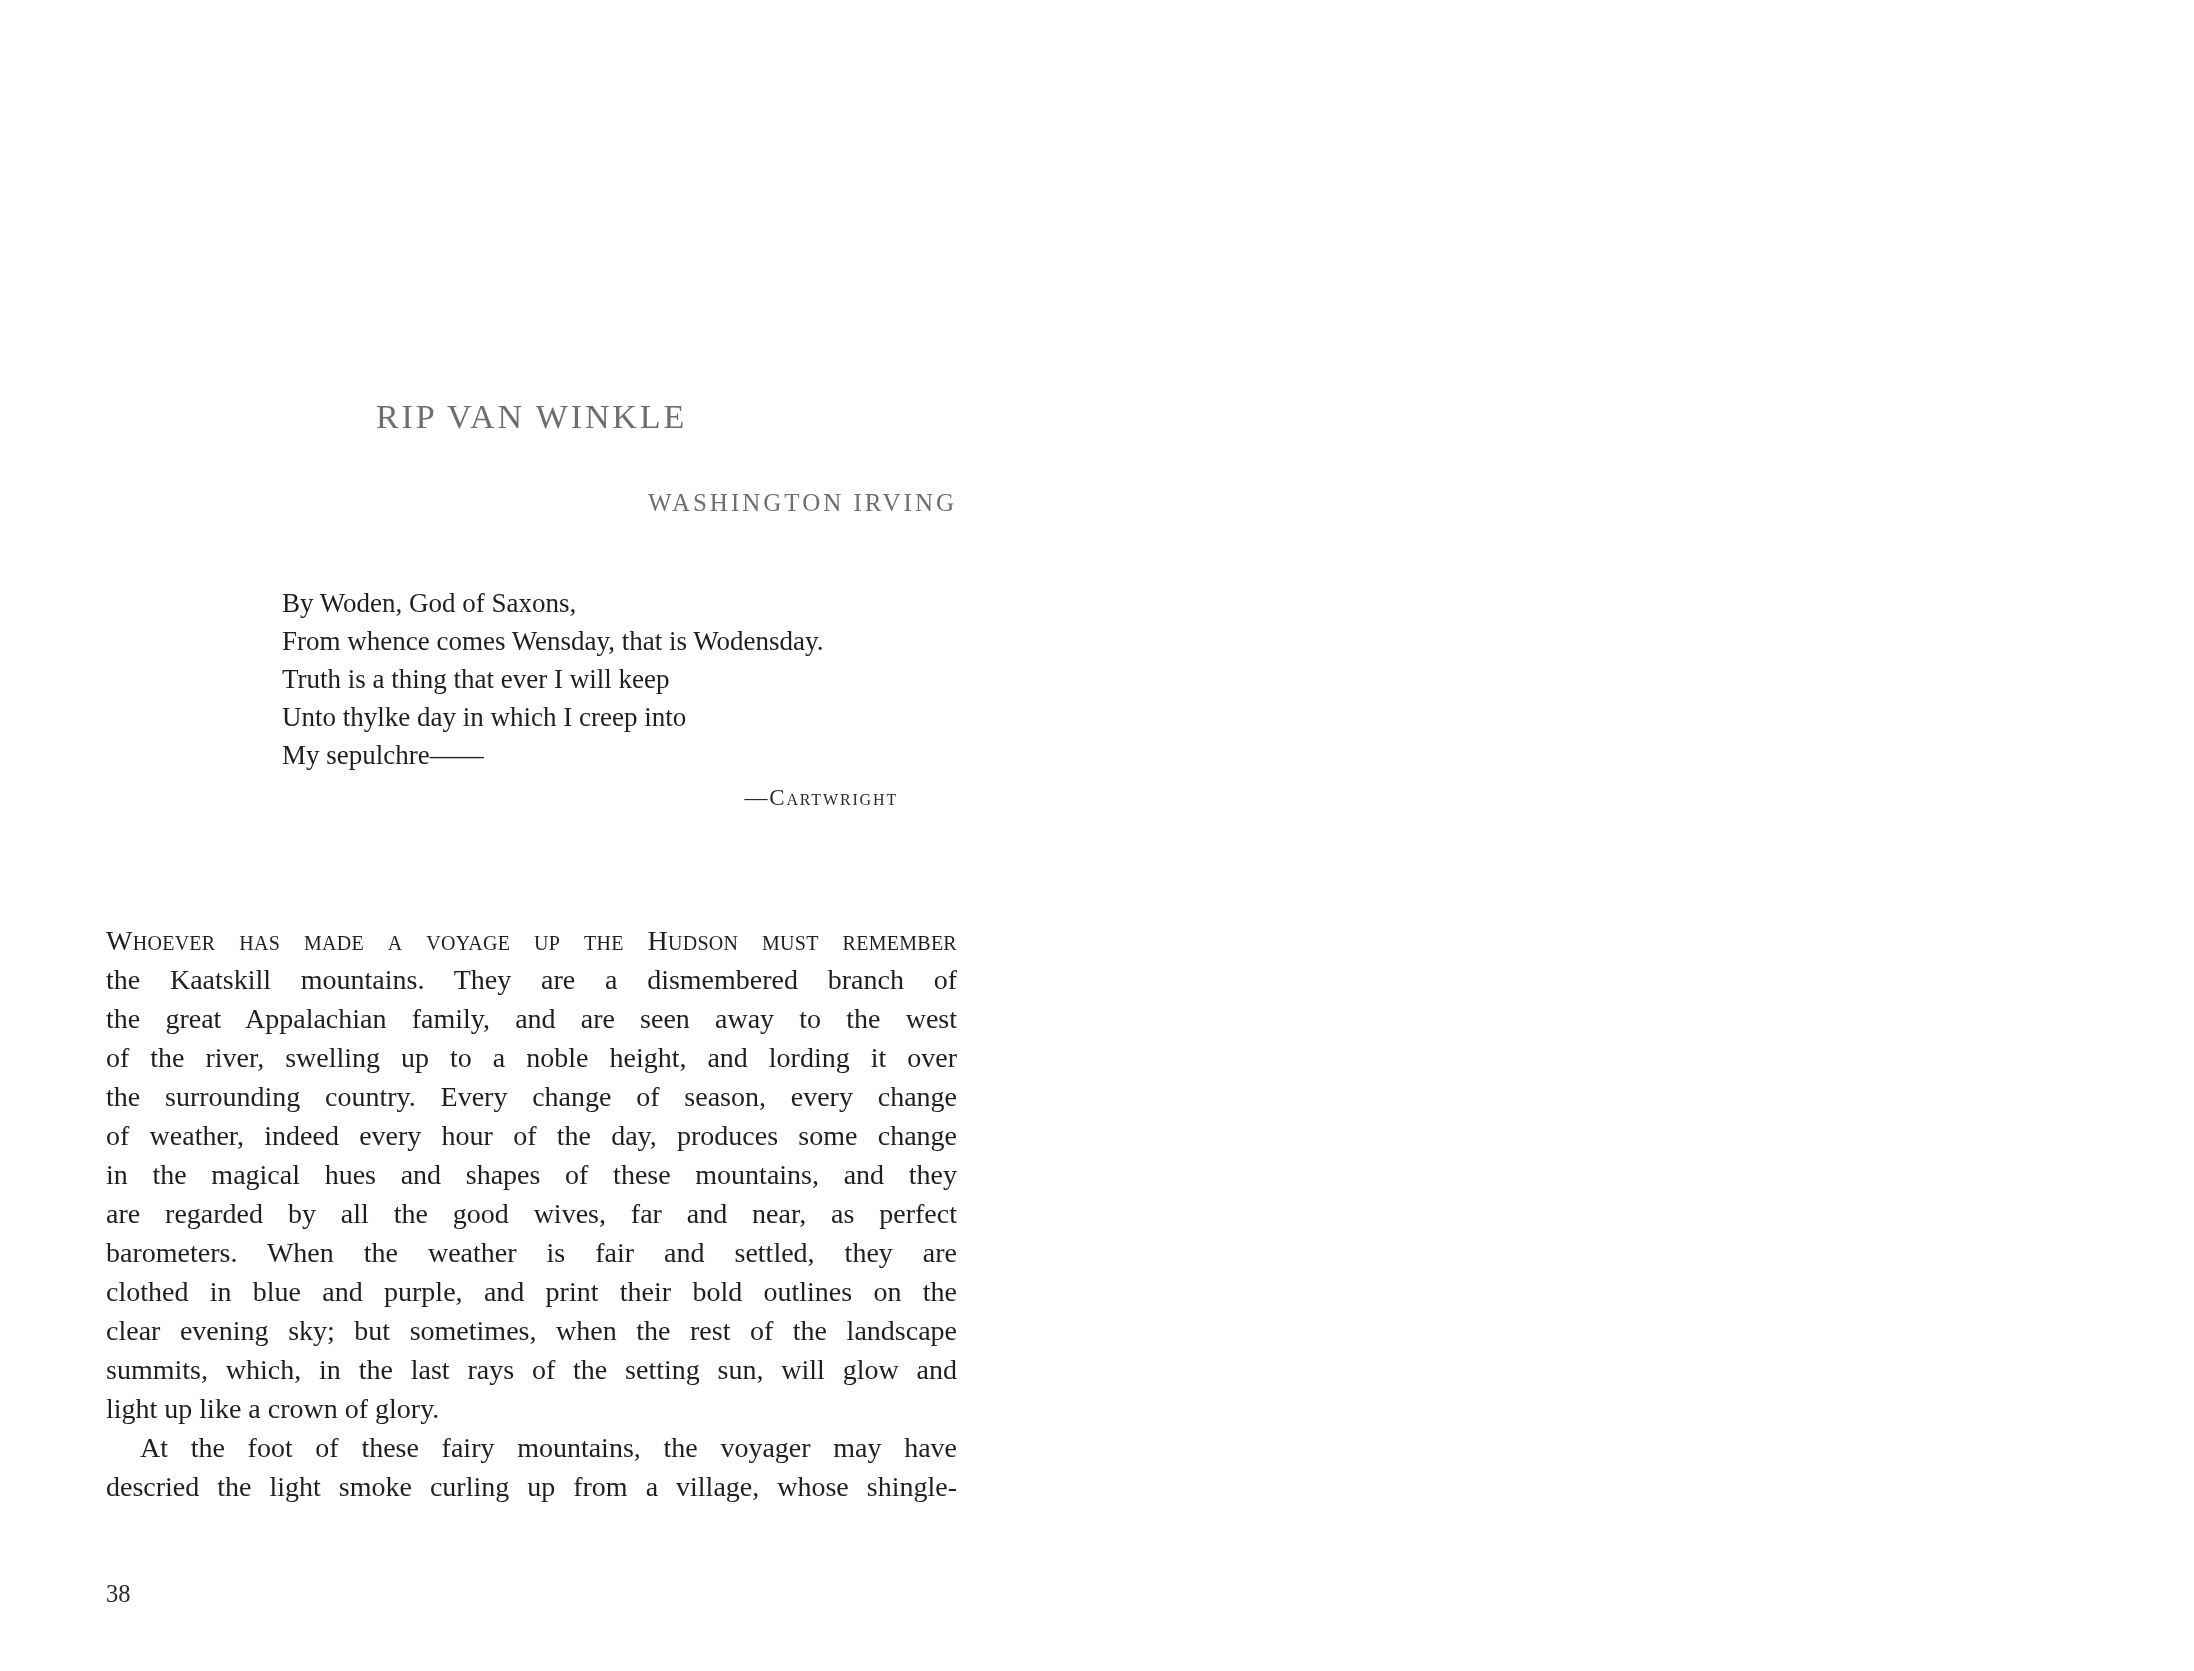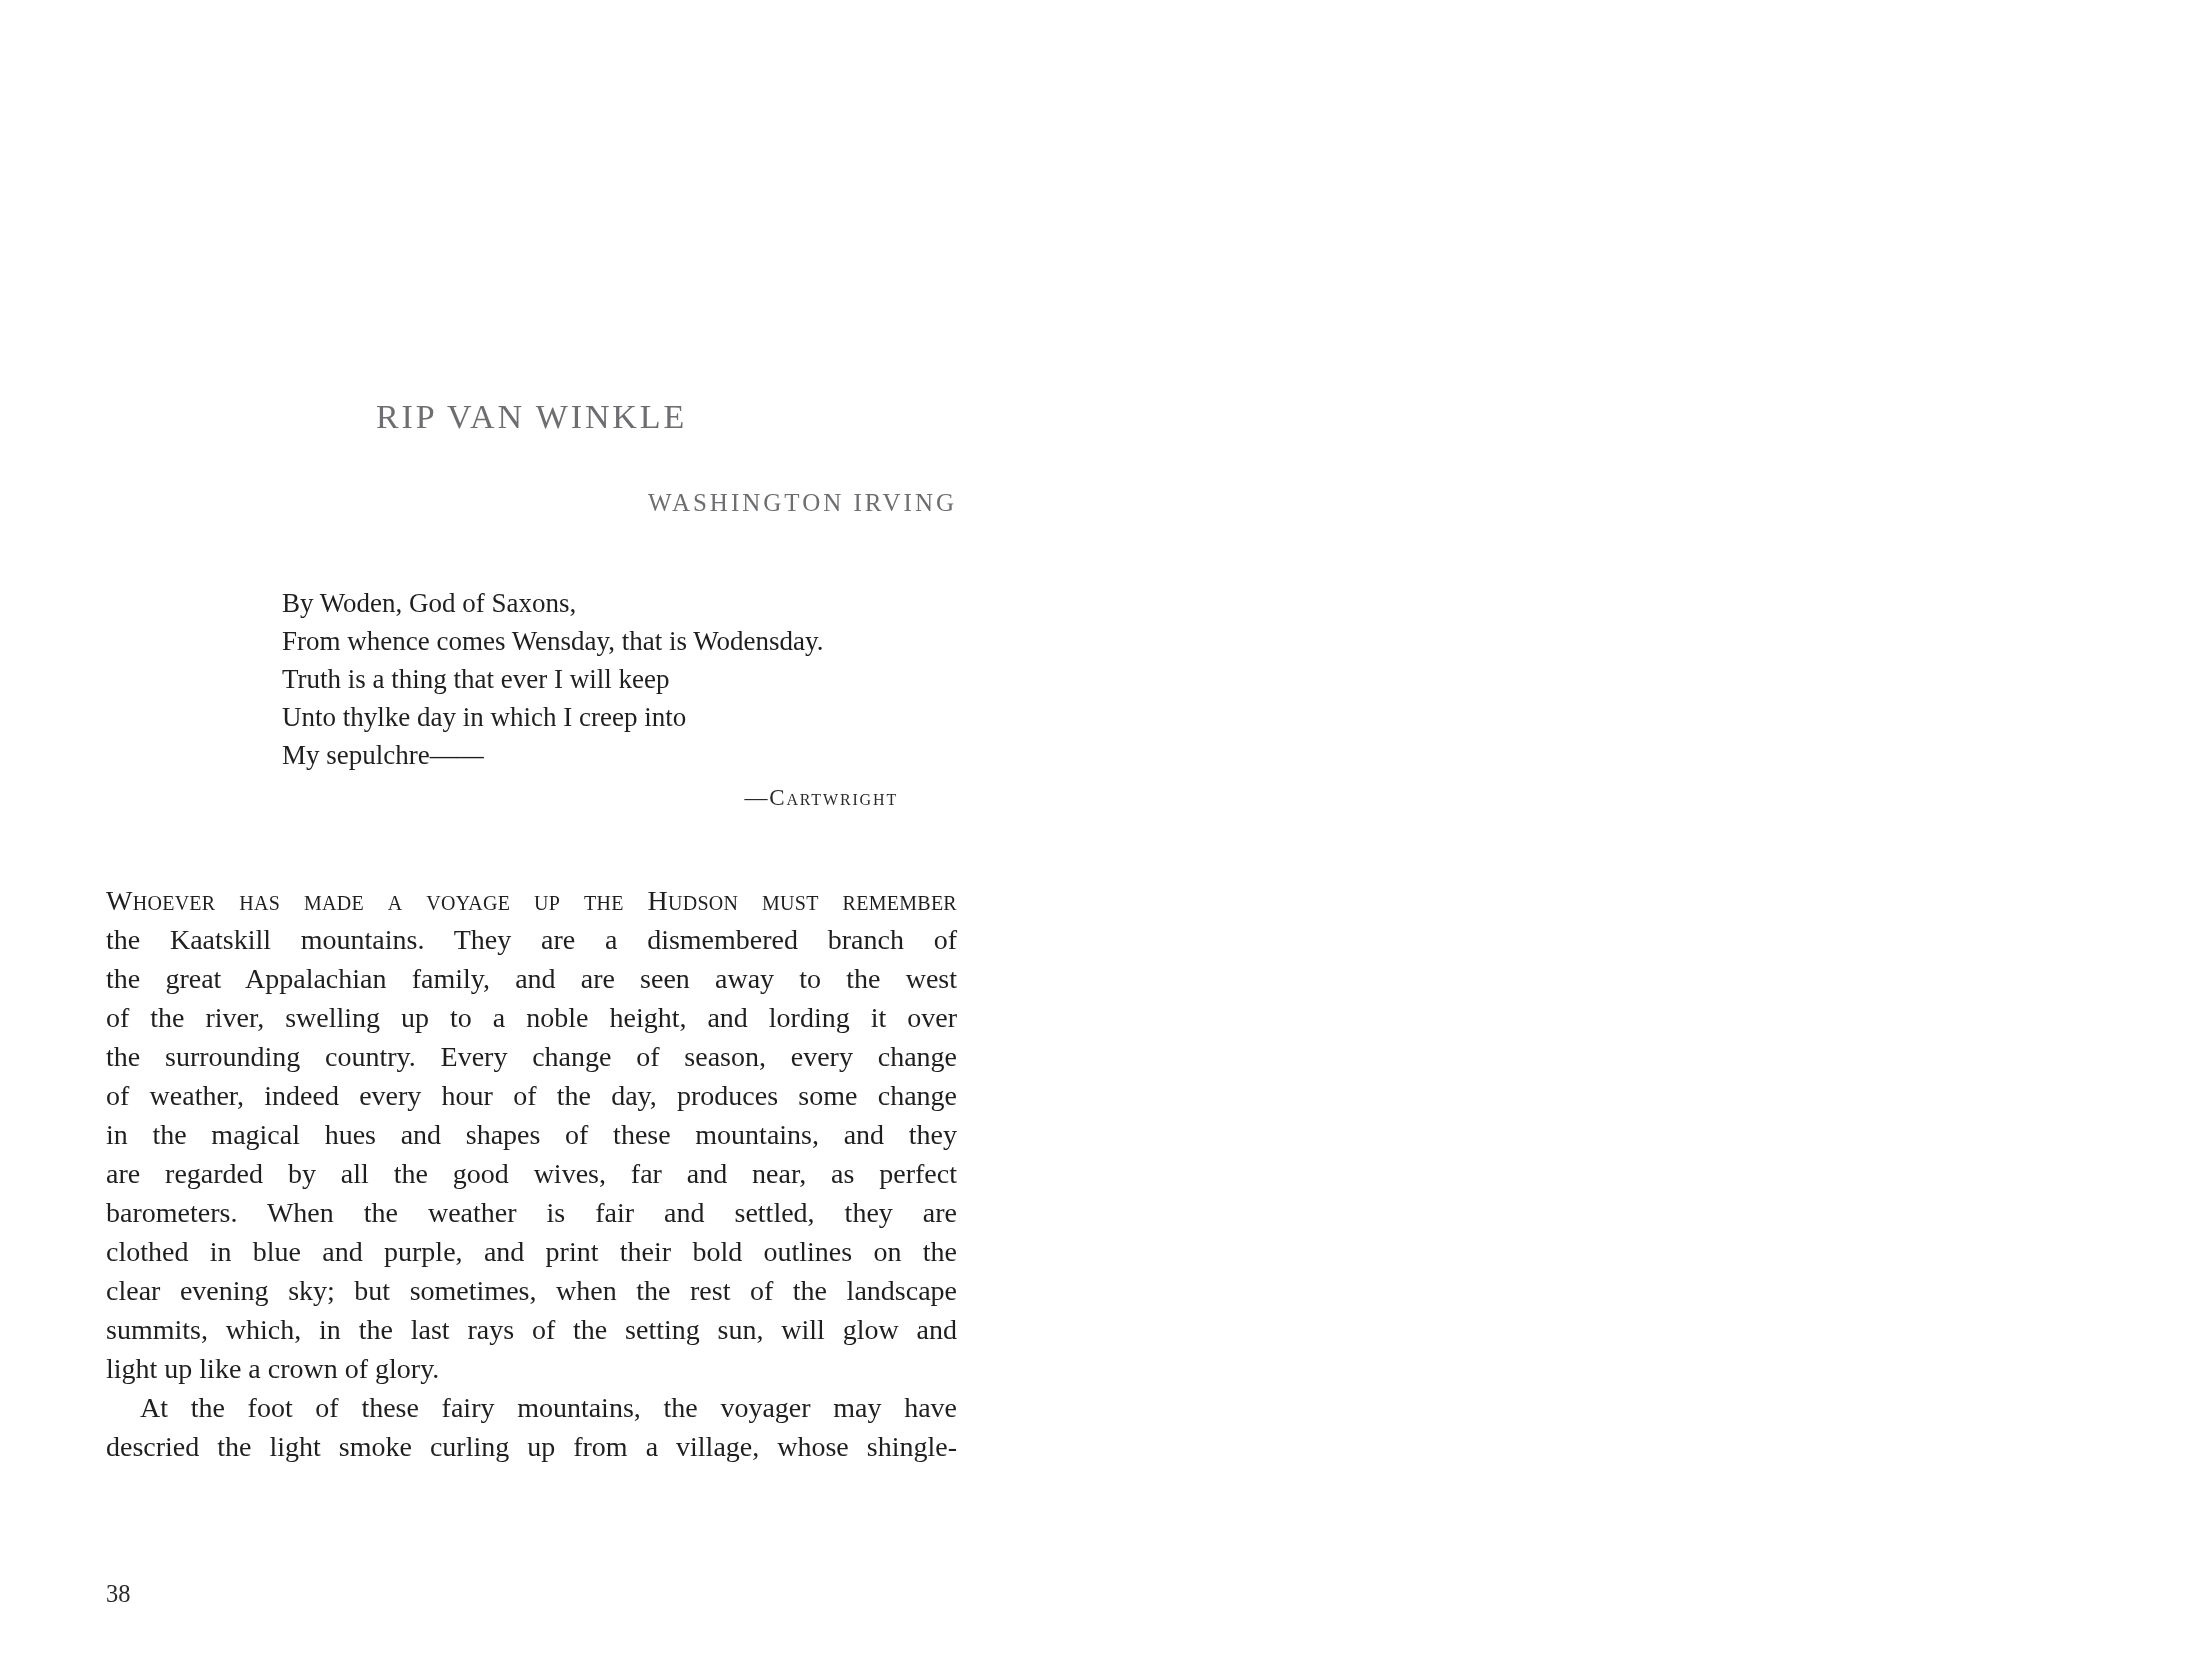--- a/index.html
+++ b/index.html
@@ -60,21 +60,21 @@
     color: var(--header-ink, #2a2a2a);
     font-family: Liberation Serif, serif;
   }
 
   
   .body-text {
     position: absolute;
     color: var(--body-ink, #1f1f1f);
     font-size: 28px;
   }
-  .body-left  { top: 881px; left: 106px;  width: 851px; }
+  .body-left  { top: 921px; left: 106px;  width: 851px; }
 
   .para { }
   .line {
     line-height: 39px;
     text-align: justify;
     text-align-last: justify;
   }
   .line.endline { text-align-last: left; }
   .para.indent .line:first-child { text-indent: 34px; }
   .line.smallcaps { font-variant: small-caps; letter-spacing: 0.01em; }

